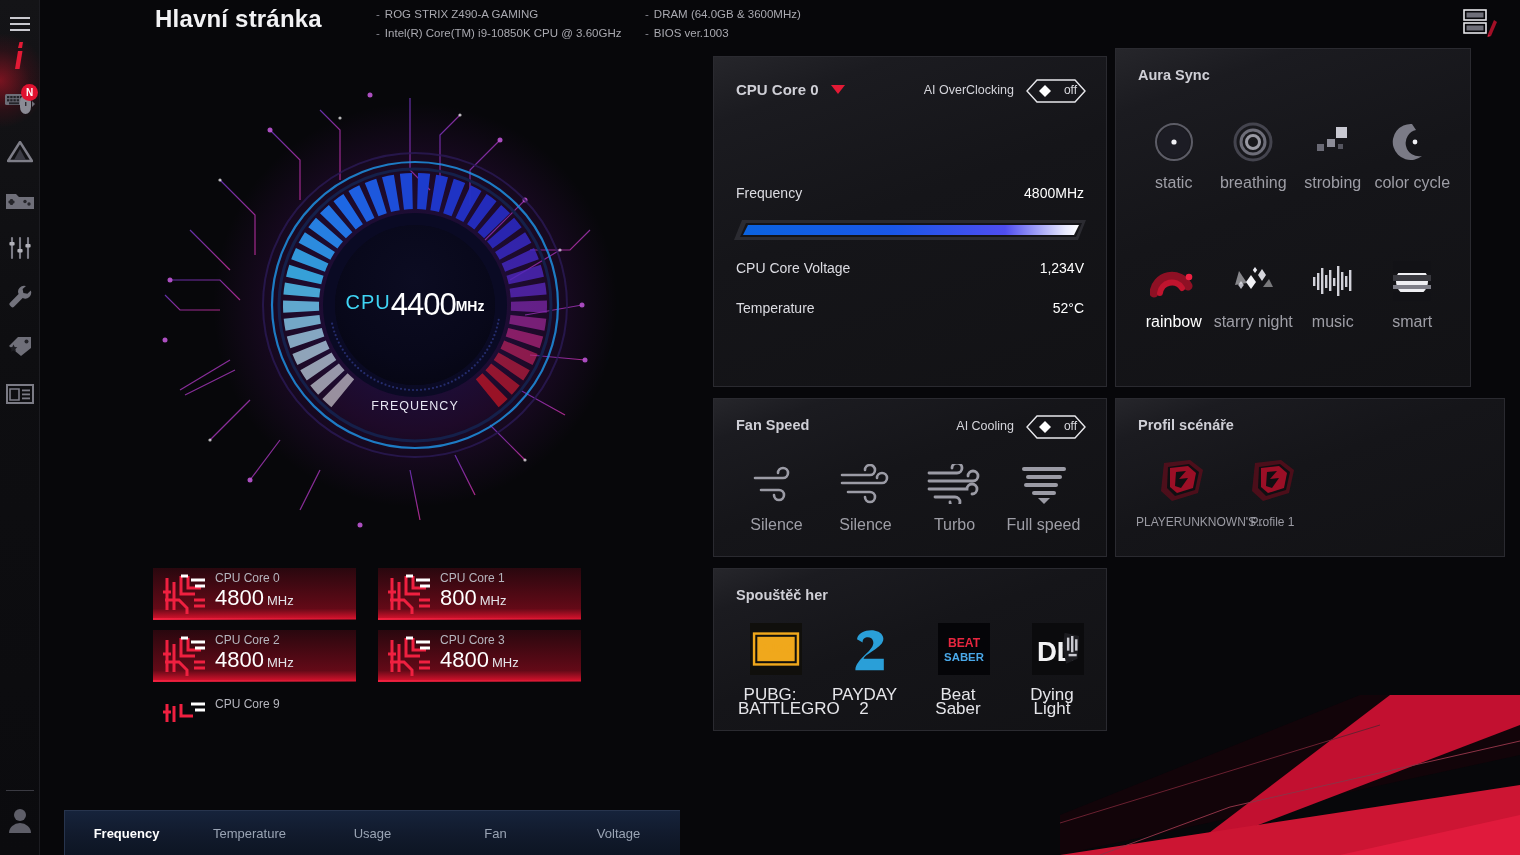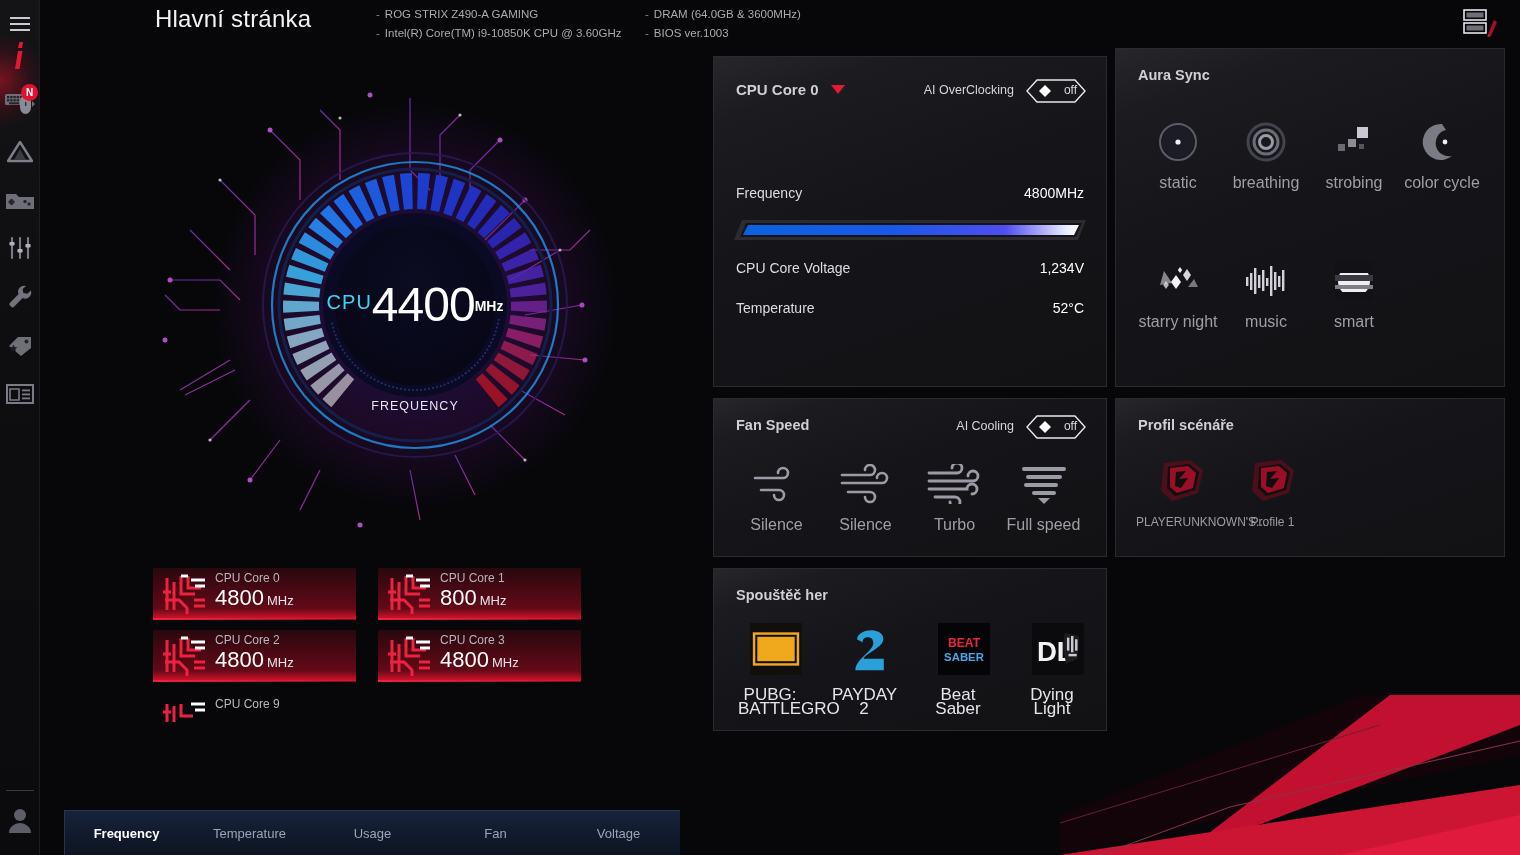--- a/index.html
+++ b/index.html
@@ -30,42 +30,42 @@
   .sb-badge {
     position:absolute; right: 2px; top: 4px; width: 17px; height: 17px; border-radius: 50%;
     background: #e01230; color:#fff; font-size: 10px; font-weight: bold;
     display:flex; align-items:center; justify-content:center; line-height:1;
   }
   .sb-divider { position:absolute; left: 6px; width: 28px; height:1px; background:#3a3a42; }
 
   
   .header { position:absolute; left: 40px; top: 0; width: 1480px; height: 50px; }
   .page-title {
-    position:absolute; left: 115px; top: 5px; font-size: 24px; font-weight: normal;
+    position:absolute; left: 115px; top: 5px; font-size: 24px; font-weight: bold;
     color: #f2f2f4; letter-spacing: .2px;
   }
   .sysinfo { position:absolute; top: 5px; font-size: 11.5px; color: #a9a9b0; line-height: 19px; white-space: nowrap; }
   .sysinfo.col1 { left: 336px; }
   .sysinfo.col2 { left: 605px; }
   .sysinfo i { font-style: normal; color:#8a8a92; padding-right: 5px; }
   .edit-layout { position:absolute; right: 22px; top: 6px; width: 38px; height: 34px; cursor:pointer; }
 
   
   .gauge-area { position:absolute; left: 40px; top: 50px; width: 675px; height: 760px; overflow:hidden; }
   .circuit-bg { position:absolute; left: 30px; top: 20px; width: 620px; height: 500px; opacity:.95; }
   .gauge-wrap { position: absolute; left: 215px; top: 95px; width: 320px; height: 320px; }
   .gauge-glow { position:absolute; left:-50px; top:-50px; width: 420px; height: 420px;
     background: radial-gradient(circle, rgba(60,40,190,.40) 0%, rgba(110,20,150,.22) 42%, rgba(0,0,0,0) 68%); }
   .gauge-center {
     position:absolute; left: 80px; top: 80px; width: 160px; height: 160px; border-radius:50%;
     background: radial-gradient(circle at 50% 35%, #0c0c22 0%, #08081a 60%, #05050f 100%);
     display:flex; flex-direction:row; align-items:center; justify-content:center;
   }
   .g-cpu { font-size: 20px; color:#3fd5f5; letter-spacing:1px; margin-top:-6px; }
-  .g-val { font-size: 48px; color:#ffffff; line-height: 44px; font-weight: 400; letter-spacing:-1px; }
+  .g-val { font-size: 31px; color:#ffffff; line-height: 44px; font-weight: 400; letter-spacing:-1px; }
   .g-unit { font-size: 14px; color:#ffffff; font-weight: bold; margin-top: 2px; }
   .g-label { position:absolute; left:0; right:0; bottom: 52px; text-align:center; font-size:12.5px; color:#e7e7f2; letter-spacing:1px; }
 
   
   .cores { position:absolute; left: 153px; top: 568px; width: 460px; }
   .core-row { display:flex; gap: 22px; margin-bottom: 10px; }
   .core-tile { position:relative; width: 203px; height: 52px; padding-left: 62px; }
   .core-tile.on {
     background: linear-gradient(180deg, rgba(120,8,24,.30) 0%, rgba(175,12,34,.55) 78%, rgba(220,18,45,.95) 97%, rgba(120,8,24,0) 100%);
   }
@@ -90,21 +90,21 @@
 
   
   .panel {
     position:absolute;
     background: linear-gradient(160deg, #26262b 0%, #1b1b20 14%, #151519 45%, #121215 100%);
     border: 1px solid #2a2a30;
   }
   .panel-title { position:absolute; left: 22px; top: 18px; font-size: 14.5px; font-weight: bold; color:#cfcfd6; }
 
   .p-cpucore { left: 713px; top: 56px; width: 394px; height: 331px; }
-  .p-aura    { left: 1115px; top: 48px; width: 390px; height: 339px; }
+  .p-aura    { left: 1115px; top: 48px; width: 356px; height: 339px; }
   .p-fan     { left: 713px; top: 398px; width: 394px; height: 159px; }
   .p-profile { left: 1115px; top: 398px; width: 390px; height: 159px; }
   .p-games   { left: 713px; top: 568px; width: 394px; height: 163px; }
 
   
   .cc-head { position:absolute; left: 22px; top: 24px; display:flex; align-items:center; gap: 12px; }
   .cc-sel { font-size: 15px; font-weight:bold; color:#cfcfd6; cursor:pointer; }
   .cc-caret { width:0;height:0;border-left:7px solid transparent;border-right:7px solid transparent;border-top:9px solid #e31a35; cursor:pointer;}
   .cc-ai { position:absolute; right: 92px; top: 26px; font-size: 12.5px; color:#d4d4da; }
   .toggle { position:absolute; width: 60px; height: 24px; cursor:pointer; }
@@ -912,20 +912,30 @@
           <svg width="44" height="44" viewBox="0 0 44 44">
             <path d="M22 4 a18 18 0 1 0 10 32 a12 12 0 1 1 -6 -26 Z" fill="#7b7b86"></path>
             <circle cx="25" cy="22" r="2.4" fill="#f0f0f4"></circle>
           </svg>
         </div>
         <div class="tx">color cycle</div>
       </div>
     </div>
 
     <div class="grid4" style="top:205px;">
+      <div class="mode sel">
+        <div class="ic">
+          <svg width="48" height="36" viewBox="0 0 48 36">
+            <path d="M4 30 a18 18 0 0 1 34 -7" fill="none" stroke="#8e1024" stroke-width="9" stroke-linecap="round"></path>
+            <path d="M10 30 a12 12 0 0 1 22 -5" fill="none" stroke="#c0142e" stroke-width="6" stroke-linecap="round"></path>
+            <circle cx="39" cy="14" r="3.3" fill="#ee2142"></circle>
+          </svg>
+        </div>
+        <div class="tx">rainbow</div>
+      </div>
       <div class="mode">
         <div class="ic">
           <svg width="48" height="40" viewBox="0 0 48 40">
             <path d="M22 14 l5 7 -5 7 -5 -7 Z" fill="#f2f2f6"></path>
             <path d="M33 8 l4 6 -4 6 -4 -6 Z" fill="#d5d5dc"></path>
             <path d="M26 6 l2.2 3 -2.2 3 -2.2 -3 Z" fill="#eaeaf0"></path>
             <path d="M12 20 l2.8 4 -2.8 4 -2.8 -4 Z" fill="#b7b7c0"></path>
             <path d="M10 10 L18 22 L6 24 Z" fill="#e4e4ea" opacity=".55"></path>
             <path d="M40 18 L34 26 L44 26 Z" fill="#dededf" opacity=".5"></path>
           </svg>

